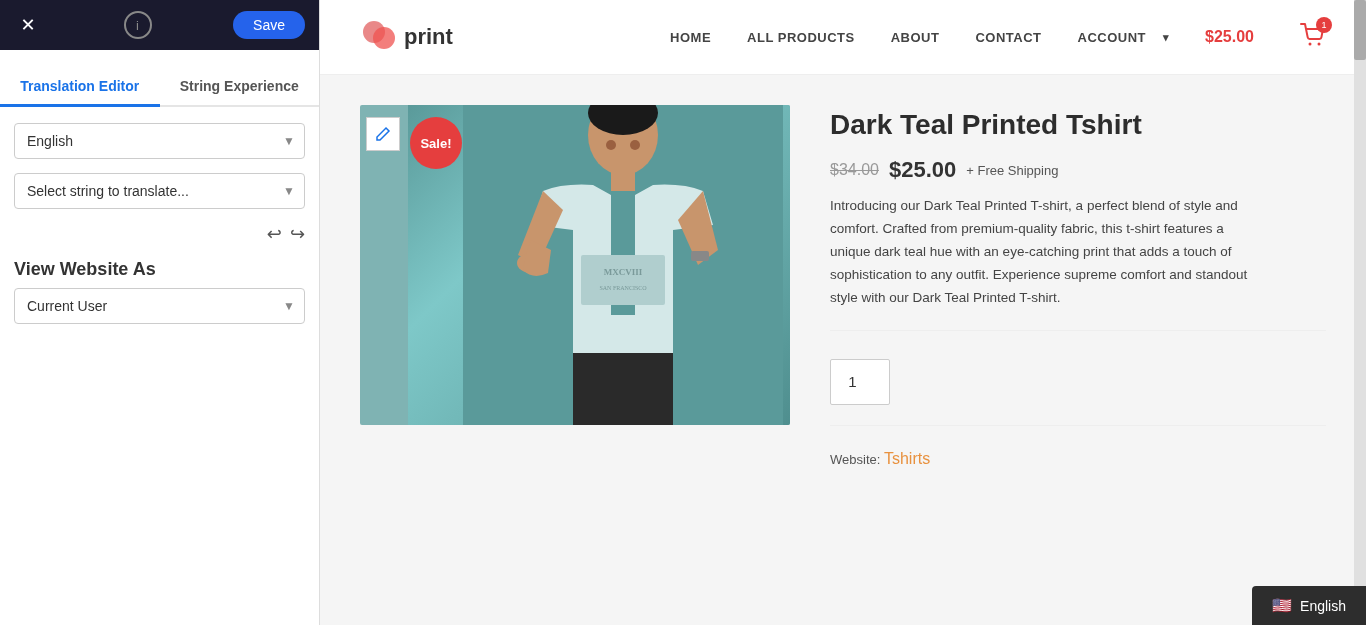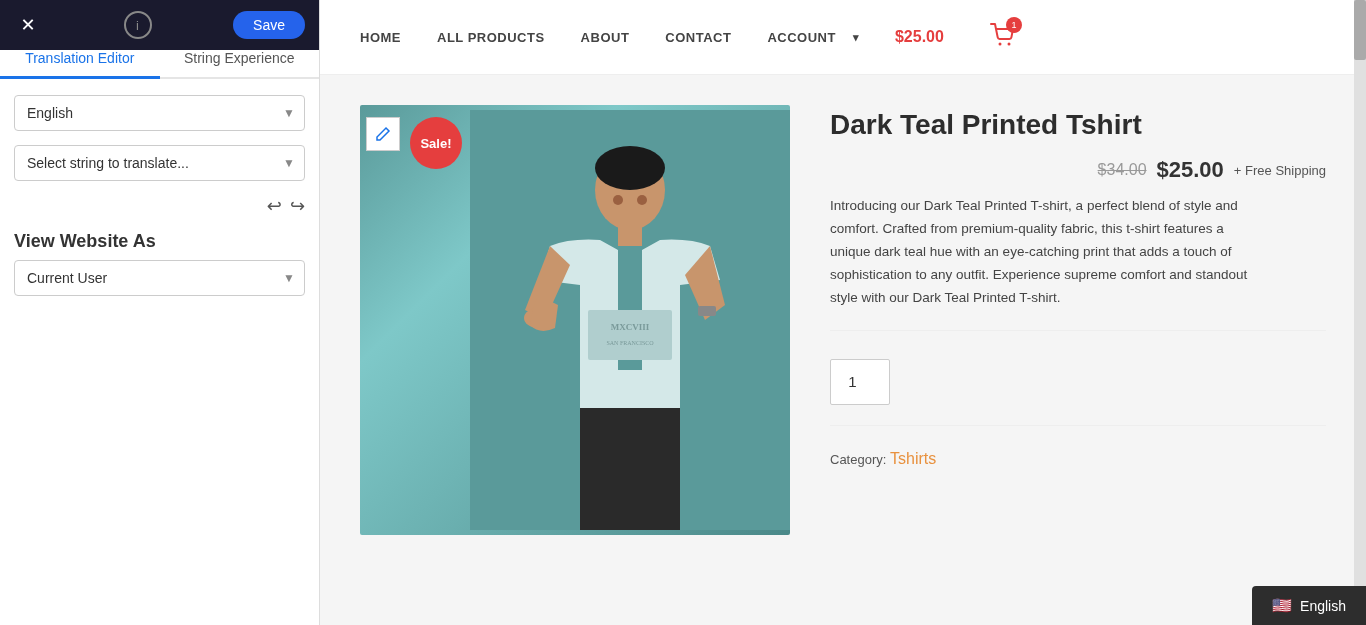--- a/index.html
+++ b/index.html
@@ -53,23 +53,23 @@
       cursor: pointer;
     }
     .sidebar-tabs {
       display: flex;
       border-bottom: 2px solid #e5e5e5;
       background: #fff;
     }
     .sidebar-tab {
       flex: 1;
       text-align: center;
-      padding: 0 0 10px;
+      padding: 28px 0 10px;
       font-size: 14px;
-      font-weight: 400;
+      font-weight: 700;
       color: #555;
       cursor: pointer;
       border-bottom: 3px solid transparent;
       margin-bottom: -2px;
     }
     .sidebar-tab.active {
       color: #1a73e8;
       border-bottom: 3px solid #1a73e8;
     }
     .sidebar-body {
@@ -206,21 +206,21 @@
       background: #f5f5f5;
       padding: 30px 40px;
       gap: 40px;
     }
 
     
     .product-image-wrap {
       position: relative;
       width: 430px;
       min-width: 430px;
-      height: 430px;
+      height: 320px;
       background: #7fb3b3;
       border-radius: 2px;
       overflow: hidden;
     }
     .sale-badge {
       position: absolute;
       top: 12px;
       left: 50px;
       background: #e53e3e;
       color: #fff;
@@ -247,21 +247,22 @@
       justify-content: center;
       cursor: pointer;
       z-index: 3;
     }
     .product-img-placeholder {
       width: 100%;
       height: 100%;
       background: linear-gradient(135deg, #5a9a9a 0%, #7ec8c8 30%, #6aafaf 60%, #4a8888 100%);
       display: flex;
       align-items: center;
-      justify-content: flex-end;
+      justify-content: center;
+      margin-left: 48px;
     }
     
 
     
     .product-info {
       flex: 1;
       display: flex;
       flex-direction: column;
       gap: 12px;
       padding-top: 4px;
@@ -269,21 +270,20 @@
     .product-title {
       font-size: 28px;
       font-weight: 700;
       color: #2d2d2d;
     }
     .price-row {
       display: flex;
       align-items: center;
       gap: 10px;
       margin-top: 4px;
-      justify-content: flex-end;
     }
     .price-old {
       font-size: 16px;
       color: #999;
       text-decoration: line-through;
     }
     .price-new {
       font-size: 22px;
       font-weight: 700;
       color: #333;
@@ -419,20 +419,27 @@
         <option>Admin</option>
       </select>
       <span class="dropdown-arrow">▼</span>
     </div>
   </div>
 </div>
 
 <div class="main-content">
 
   <nav class="navbar">
+    <div class="logo-wrap">
+      <svg class="logo-icon" viewBox="0 0 38 38">
+        <circle cx="14" cy="14" r="11" fill="#e57373" opacity="0.85"></circle>
+        <circle cx="24" cy="20" r="11" fill="#ef5350" opacity="0.75"></circle>
+      </svg>
+      <span class="logo-text">print</span>
+    </div>
     <div class="nav-links">
       <a class="nav-link">HOME</a>
       <a class="nav-link">ALL PRODUCTS</a>
       <a class="nav-link">ABOUT</a>
       <a class="nav-link">CONTACT</a>
       <a class="nav-link account">
         <span>ACCOUNT</span>
         <span style="font-size:11px;">▾</span>
       </a>
       <span class="nav-price">$25.00</span>
@@ -499,21 +506,21 @@
         <span class="price-new">$25.00</span>
         <span class="free-shipping">+ Free Shipping</span>
       </div>
       <p class="product-desc">Introducing our Dark Teal Printed T-shirt, a perfect blend of style and comfort. Crafted from premium-quality fabric, this t-shirt features a unique dark teal hue with an eye-catching print that adds a touch of sophistication to any outfit. Experience supreme comfort and standout style with our Dark Teal Printed T-shirt.</p>
       <hr class="divider">
       <div class="add-cart-row">
         <input class="qty-input" type="number" value="1" min="1" style="">
       </div>
       <hr class="divider">
       <div class="category-row">
-        <span>Category:</span>
+        <span>Website:</span>
         <a>Tshirts</a>
       </div>
     </div>
 
     <div class="lang-bar">
       <span class="lang-flag">🇺🇸</span>
       <span>English</span>
     </div>
   </div>
 </div>

